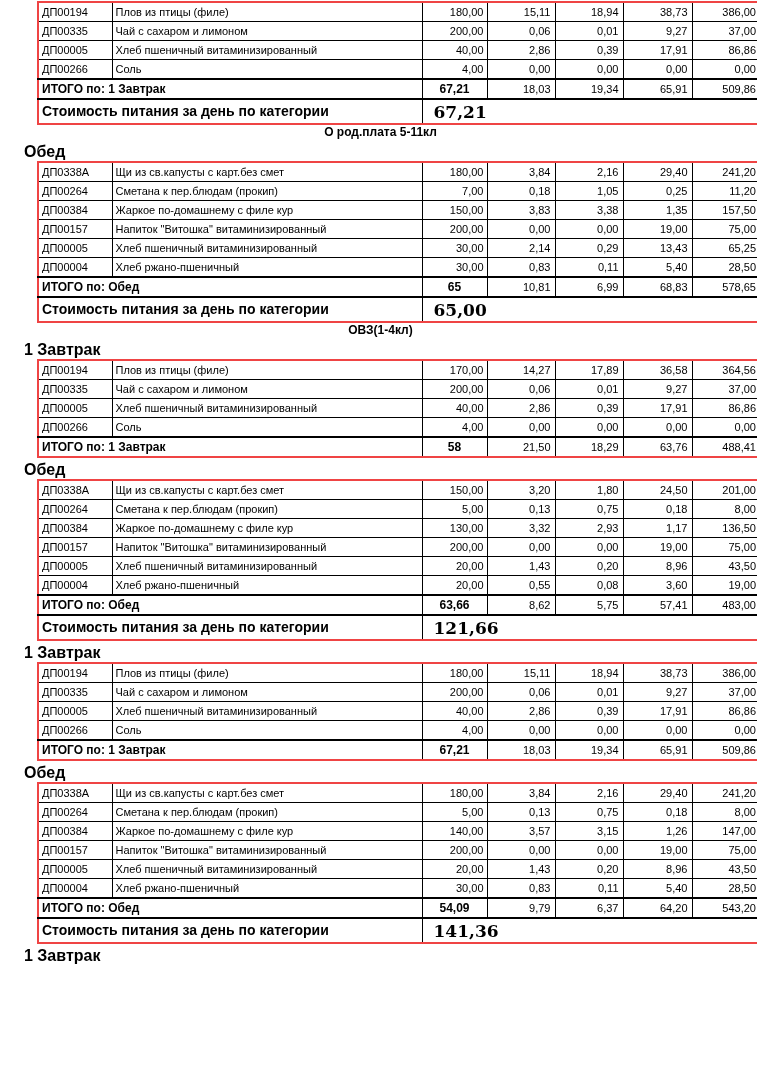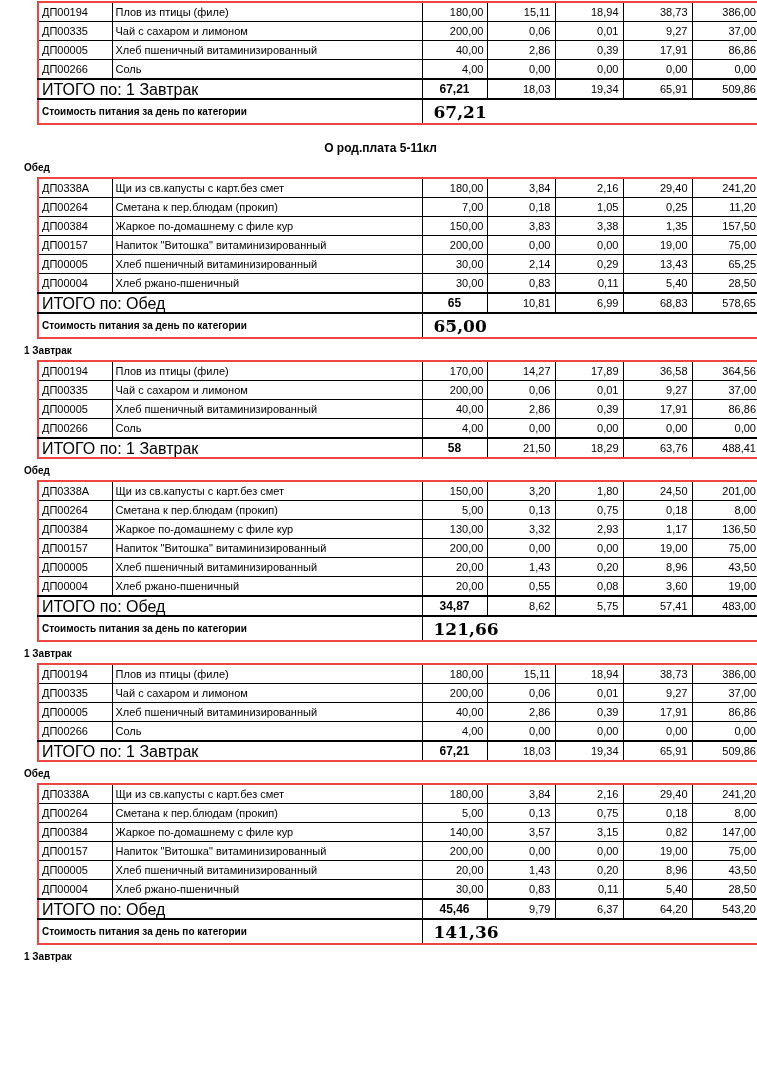--- a/index.html
+++ b/index.html
@@ -2,43 +2,43 @@
 <html lang="ru"><head>
 <meta charset="utf-8">
 <style>
   html,body{margin:0;padding:0;background:#ffffff;}
   body{
     width:757px;height:1071px;overflow:hidden;
     font-family:"Liberation Sans",sans-serif;color:#000;
   }
   #report{padding-top:1px;}
   .section-heading{
-    width:723px;margin:16px 0 1px 19px;text-align:center;
+    width:723px;margin:0 0 1px 19px;text-align:center;
     font-size:12px;font-weight:bold;line-height:15px;
   }
   .meal-label{
-    margin:4px 5px 2px 24px;font-size:10px;font-weight:bold;line-height:15px;
+    margin:4px 5px 2px 24px;font-size:16px;font-weight:bold;line-height:15px;
   }
   table.menu-table{
     border-collapse:collapse;table-layout:fixed;width:723px;margin-left:37px;
     border:2px solid #ef4444;
   }
   .c-code{width:74px}.c-name{width:310px}.c-portion{width:65px}
   .c-n1{width:68px}.c-n2{width:68px}.c-n3{width:69px}.c-n4{width:69px}
   .menu-table td{
     border:1px solid #000;font-size:11px;line-height:13px;height:18px;
     padding:0 3px;overflow:hidden;white-space:nowrap;vertical-align:middle;
   }
   td.portion{text-align:right;}
   td.num{text-align:right;padding-right:4px;}
   tr.total-row td{border-top:2px solid #000;}
-  td.total-label{font-weight:normal;font-size:16px;}
+  td.total-label{font-weight:bold;font-size:12px;}
   td.total-portion{font-weight:bold;font-size:12px;text-align:center;}
   tr.cost-row td{border-top:2px solid #000;height:23px;}
-  td.cost-label{font-weight:bold;font-size:10px;}
+  td.cost-label{font-weight:bold;font-size:14px;}
   td.cost-value{
     font-weight:bold;font-size:17px;line-height:18px;
     font-family:"DejaVu Serif",serif;padding-left:11px;text-align:left;
   }
 </style>
 </head>
 <body>
 
 <div id="report">
     <table class="menu-table">
@@ -176,20 +176,21 @@
           <td class="num">6,99</td>
           <td class="num">68,83</td>
           <td class="num">578,65</td>
         </tr>
         <tr class="cost-row">
           <td class="cost-label" colspan="2">Стоимость питания за день по категории</td>
           <td class="cost-value" colspan="5">65,00</td>
         </tr>
       </tbody>
     </table>
+    <div class="section-heading">ОВЗ(1-4кл)</div>
     <div class="meal-label">1 Завтрак</div>
     <table class="menu-table">
       <colgroup>
         <col class="c-code">
         <col class="c-name">
         <col class="c-portion">
         <col class="c-n1">
         <col class="c-n2">
         <col class="c-n3">
         <col class="c-n4">
@@ -302,21 +303,21 @@
           <td class="code">ДП00004</td>
           <td class="name">Хлеб ржано-пшеничный</td>
           <td class="portion">20,00</td>
           <td class="num">0,55</td>
           <td class="num">0,08</td>
           <td class="num">3,60</td>
           <td class="num">19,00</td>
         </tr>
         <tr class="total-row">
           <td class="total-label" colspan="2">ИТОГО по: Обед</td>
-          <td class="total-portion">34,87</td>
+          <td class="total-portion">63,66</td>
           <td class="num">8,62</td>
           <td class="num">5,75</td>
           <td class="num">57,41</td>
           <td class="num">483,00</td>
         </tr>
         <tr class="cost-row">
           <td class="cost-label" colspan="2">Стоимость питания за день по категории</td>
           <td class="cost-value" colspan="5">121,66</td>
         </tr>
       </tbody>
@@ -408,21 +409,21 @@
           <td class="num">0,75</td>
           <td class="num">0,18</td>
           <td class="num">8,00</td>
         </tr>
         <tr class="dish-row">
           <td class="code">ДП00384</td>
           <td class="name">Жаркое по-домашнему с филе кур</td>
           <td class="portion">140,00</td>
           <td class="num">3,57</td>
           <td class="num">3,15</td>
-          <td class="num">0,82</td>
+          <td class="num">1,26</td>
           <td class="num">147,00</td>
         </tr>
         <tr class="dish-row">
           <td class="code">ДП00157</td>
           <td class="name">Напиток "Витошка" витаминизированный</td>
           <td class="portion">200,00</td>
           <td class="num">0,00</td>
           <td class="num">0,00</td>
           <td class="num">19,00</td>
           <td class="num">75,00</td>
@@ -440,21 +441,21 @@
           <td class="code">ДП00004</td>
           <td class="name">Хлеб ржано-пшеничный</td>
           <td class="portion">30,00</td>
           <td class="num">0,83</td>
           <td class="num">0,11</td>
           <td class="num">5,40</td>
           <td class="num">28,50</td>
         </tr>
         <tr class="total-row">
           <td class="total-label" colspan="2">ИТОГО по: Обед</td>
-          <td class="total-portion">45,46</td>
+          <td class="total-portion">54,09</td>
           <td class="num">9,79</td>
           <td class="num">6,37</td>
           <td class="num">64,20</td>
           <td class="num">543,20</td>
         </tr>
         <tr class="cost-row">
           <td class="cost-label" colspan="2">Стоимость питания за день по категории</td>
           <td class="cost-value" colspan="5">141,36</td>
         </tr>
       </tbody>

